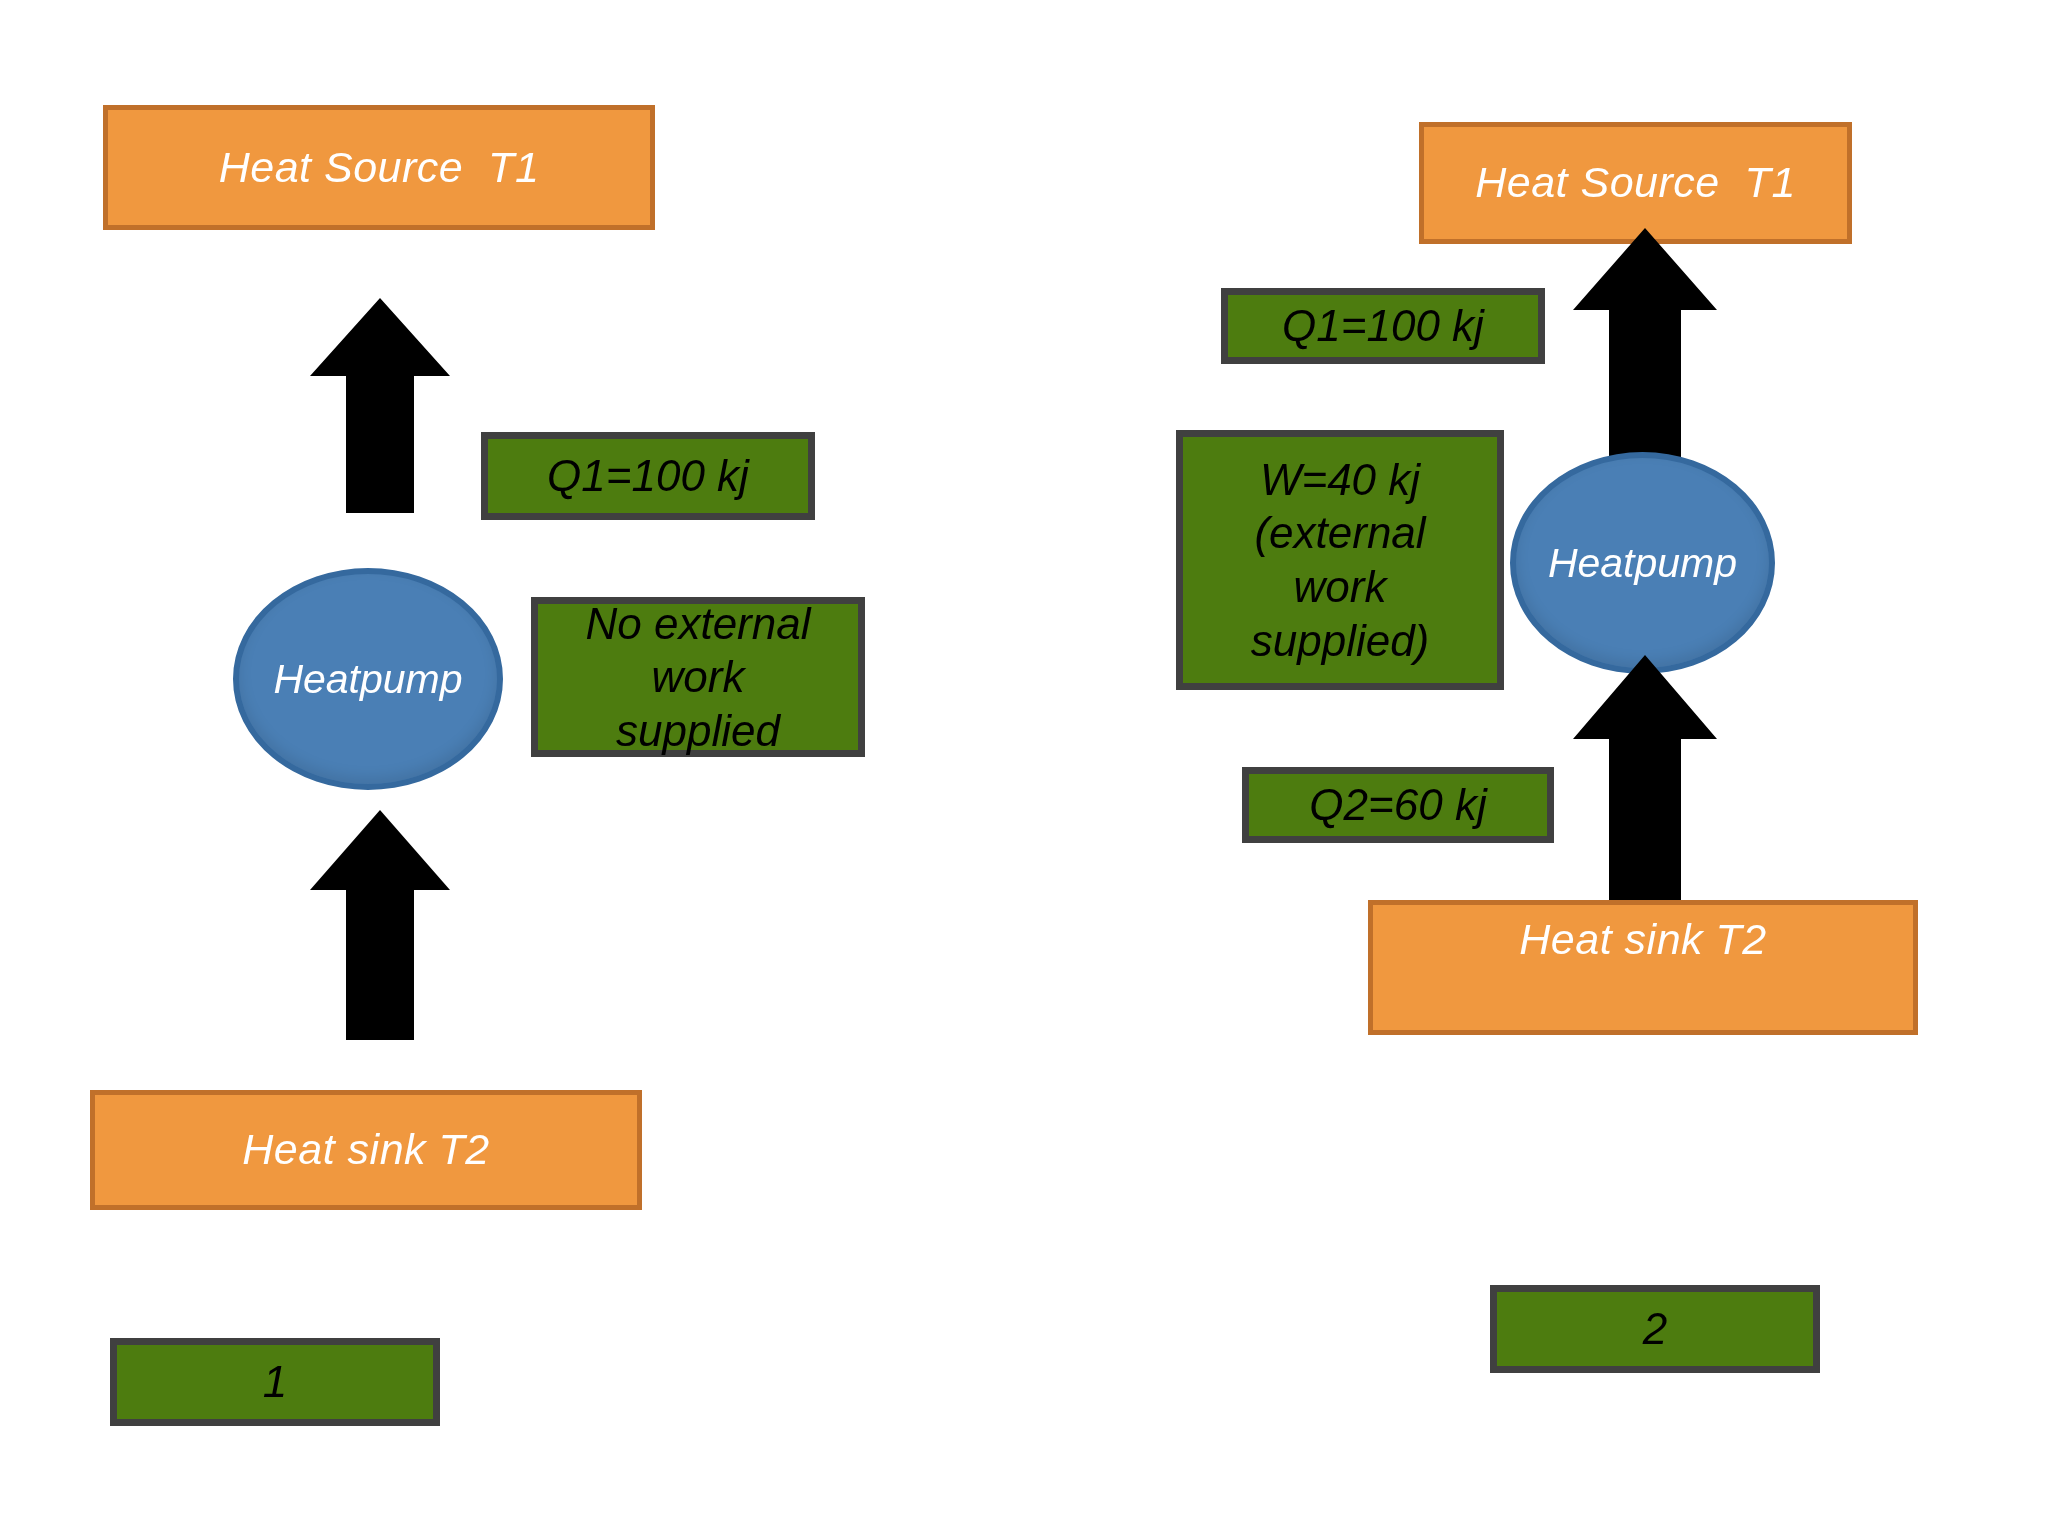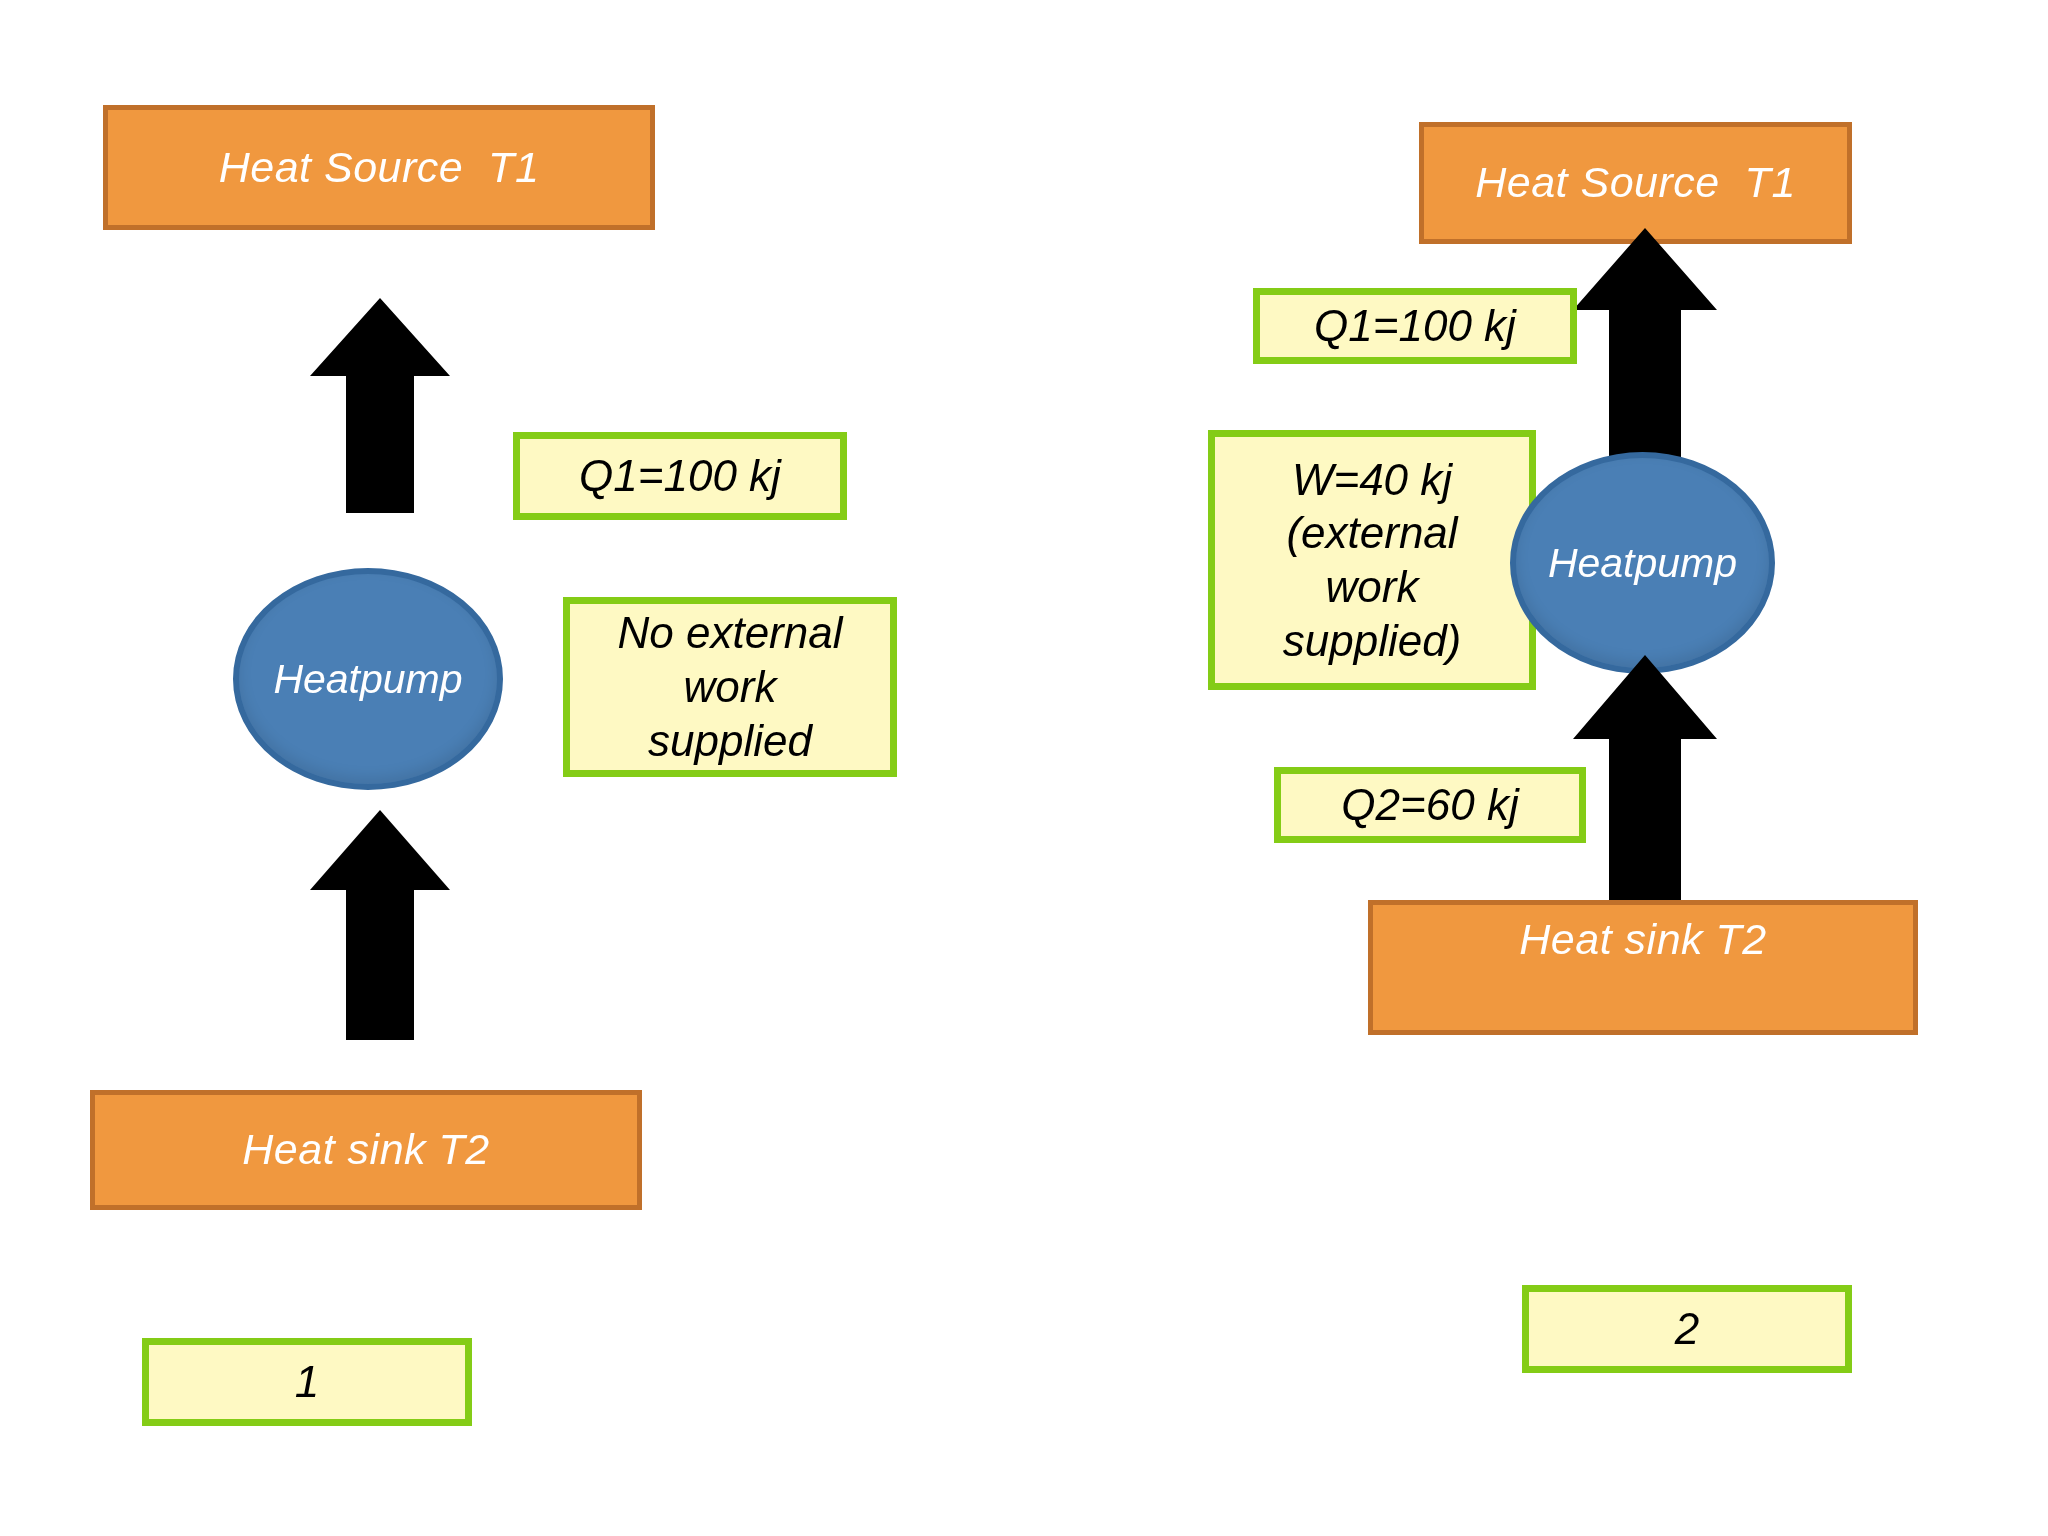--- a/index.html
+++ b/index.html
@@ -38,30 +38,29 @@
     line-height: 1.05;
     white-space: pre;
   }
   .reservoir.center { align-items: center; }
   .reservoir.top    { align-items: flex-start; padding-top: 12px; }
 
   
   .labelbox {
     position: absolute;
     box-sizing: border-box;
-    background: #fef9c3;
-    border: 7px solid #84cc16;
+    background: #4d7c0f;
+    border: 7px solid #404040;
     color: #000000;
     display: flex;
     align-items: center;
     justify-content: center;
     text-align: center;
     line-height: 1.22;
     white-space: pre-line;
-    margin-left: 32px;
   }
 
   
   .pump {
     position: absolute;
     box-sizing: border-box;
     background: #4a7fb5;
     border: 6px solid #35699e;
     border-radius: 50%;
     color: #ffffff;
@@ -91,21 +90,21 @@
     </svg>
   </div>
 
   <div class="labelbox" style="left:481px; top:432px; width:334px; height:88px; font-size:44px;">Q1=100 kj</div>
 
   <div class="pump" style="left:233px; top:568px; width:270px; height:222px; font-size:41px;">
     <span>Heat</span>
     <span>pump</span>
   </div>
 
-  <div class="labelbox" style="left:531px; top:597px; width:334px; height:180px; font-size:44px;">No external
+  <div class="labelbox" style="left:531px; top:597px; width:334px; height:160px; font-size:44px;">No external
 work
 supplied</div>
 
   <div class="arrow" style="left:310px; top:810px; width:140px; height:230px;">
     <svg viewBox="0 0 140 230" preserveAspectRatio="none" aria-hidden="true">
       <polygon points="70,0 140,80 104,80 104,230 36,230 36,80 0,80" fill="#000000"></polygon>
     </svg>
   </div>
 
 

